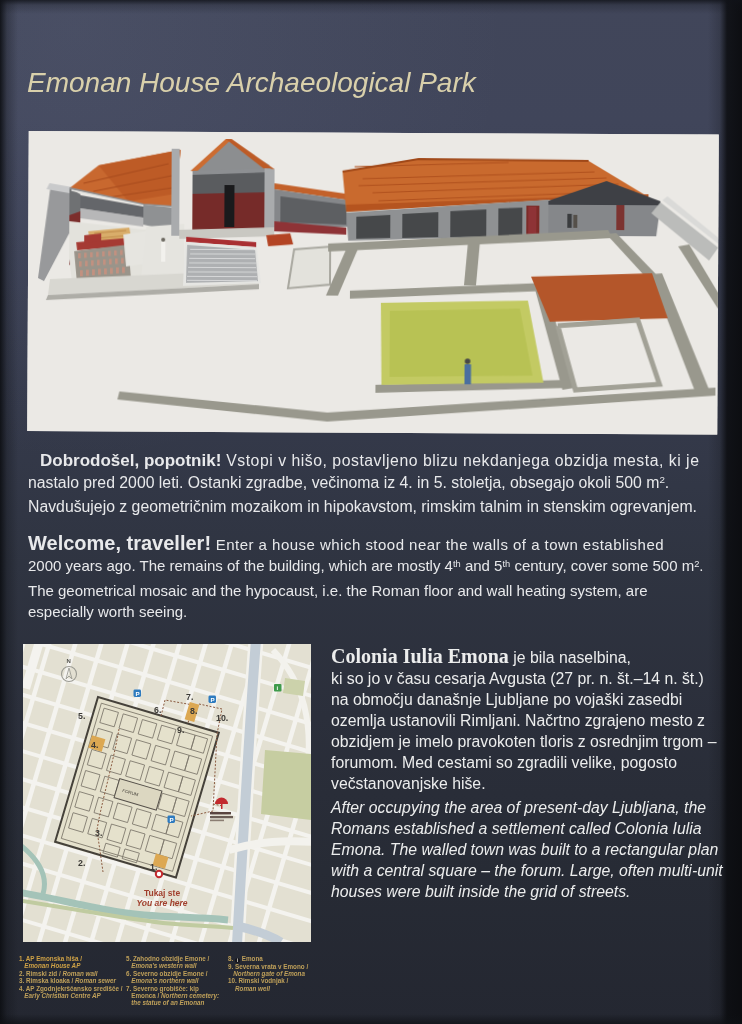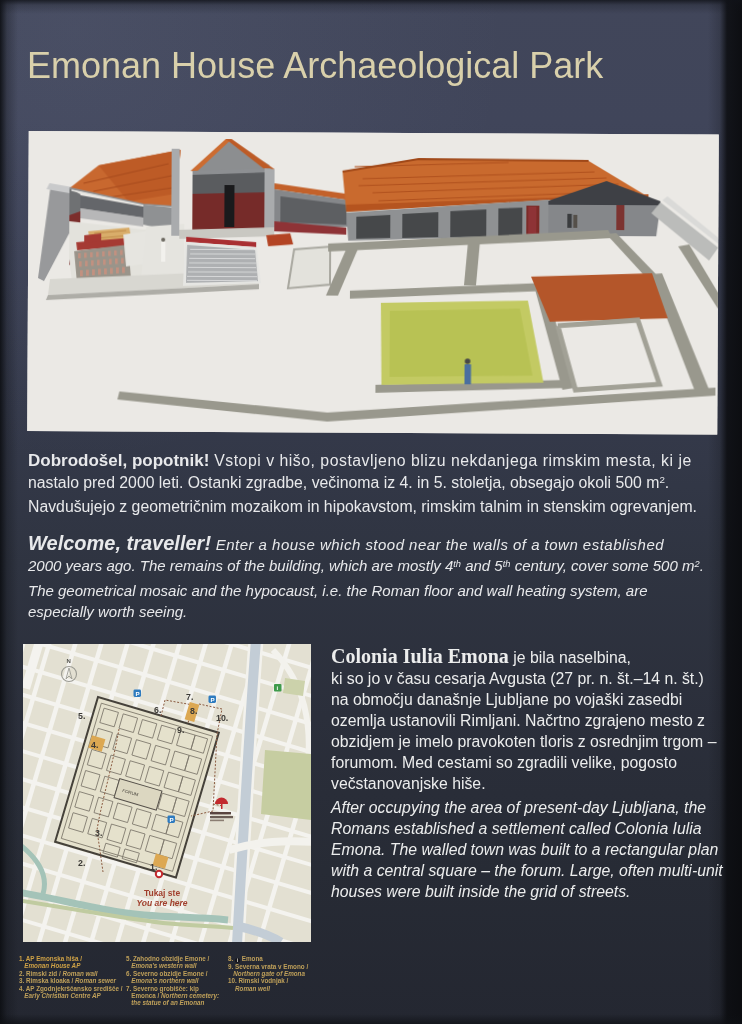--- a/index.html
+++ b/index.html
@@ -9,24 +9,24 @@
     background:
       linear-gradient(180deg, rgba(16,18,24,.8) 0px, rgba(16,18,24,.25) 5px, rgba(16,18,24,0) 14px),
       linear-gradient(0deg, rgba(14,16,20,.7) 0px, rgba(14,16,20,0) 10px),
       linear-gradient(90deg, rgba(12,14,18,.9) 0px, rgba(12,14,18,.3) 7px, rgba(12,14,18,0) 18px),
       linear-gradient(270deg, rgba(10,11,14,.95) 0px, rgba(10,11,14,.85) 15px, rgba(10,11,14,.2) 22px, rgba(10,11,14,0) 34px),
       radial-gradient(circle at 10% 3%, rgba(130,138,168,.13) 0%, rgba(130,138,168,0) 36%),
       linear-gradient(180deg, #41465a 0%, #40455a 12%, #3b4054 25%, #353a4b 40%, #2f3441 55%, #2b2f3b 70%, #272b35 85%, #242731 100%);
   }
   .abs{position:absolute;}
   .t1{left:27px;top:18px;font-size:35.5px;line-height:36px;color:#d9d0ab;}
-  .t2{left:27px;top:48px;font-size:36px;line-height:35px;color:#d9d0ab;}
+  .t2{left:27px;top:65px;font-size:28px;line-height:35px;color:#d9d0ab;font-style:italic;}
   .p1{left:28px;top:450px;width:704px;font-size:15.8px;line-height:22px;color:#e8e9eb;}
-  .p1 b{font-size:17px;}
-  .p2{left:28px;top:533px;width:704px;font-size:15px;line-height:21.3px;color:#e8e9eb;font-style:italic;}
+  .p1 b{font-size:17px;margin-left:12px;}
+  .p2{left:28px;top:533px;width:704px;font-size:15px;line-height:21.3px;color:#e8e9eb;}
   .p2 b{font-size:20px;}
   .colonia{left:331px;top:646px;width:420px;font-size:15.8px;line-height:21px;color:#eceded;}
   .colonia b{font-size:20px;font-family:Liberation Serif, serif;}
   .colonia .en{margin-top:3px;font-style:italic;display:block;}
   sup{font-size:62%;vertical-align:baseline;position:relative;top:-0.5em;}
   .legend{top:955px;font-size:6.3px;line-height:7.4px;color:#bfa05a;font-weight:bold;letter-spacing:0;}
   .legend i{font-weight:bold;}
   .lg1{left:19px;color:#cfa246;}
   .lg1 .rest{color:#bfa05a;}
   .lg2{left:126px;}
@@ -242,21 +242,21 @@
     <polygon points="503,143 624,139 640,184 522,188" fill="#b4562a"></polygon>
 
     <g fill="none" stroke="#a2a196" stroke-width="5">
       <polyline points="530,192 610,186 632,250 548,256 530,192"></polyline>
     </g>
 
     <text x="504" y="268" font-size="6" fill="#8a8a84" font-family="Liberation Sans, sans-serif">—·—</text>
   </svg>
   </div>
 
-  <div class="abs p1"><b>Dobrodošel, popotnik!</b><span style="letter-spacing:.52px"> Vstopi v hišo, postavljeno blizu nekdanjega rimskim mesta, ki je</span><br>nastalo pred 2000 leti. Ostanki zgradbe, večinoma iz 4. in 5. stoletja, obsegajo okoli 500 m<sup>2</sup>.<br>Navdušujejo z geometričnim mozaikom in hipokavstom, rimskim talnim in stenskim ogrevanjem.</div>
+  <div class="abs p1"><b>Dobrodošel, popotnik!</b><span style="letter-spacing:.52px"> Vstopi v hišo, postavljeno blizu nekdanjega obzidja mesta, ki je</span><br>nastalo pred 2000 leti. Ostanki zgradbe, večinoma iz 4. in 5. stoletja, obsegajo okoli 500 m<sup>2</sup>.<br>Navdušujejo z geometričnim mozaikom in hipokavstom, rimskim talnim in stenskim ogrevanjem.</div>
 
   <div class="abs p2"><b>Welcome, traveller!</b><span style="letter-spacing:.48px"> Enter a house which stood near the walls of a town established</span><br>2000 years ago. The remains of the building, which are mostly 4<sup>th</sup> and 5<sup>th</sup> century, cover some 500 m<sup>2</sup>.<br>The geometrical mosaic and the hypocaust, i.e. the Roman floor and wall heating system, are<br>especially worth seeing.</div>
 
   <div class="abs mapbox" id="map">
   <svg width="288" height="298" viewBox="0 0 288 298">
 
     <rect x="0" y="0" width="288" height="298" fill="#e3e0d2"></rect>
 
     <g transform="rotate(16.5 114 140)" stroke="#f4f3ef" fill="none">
       <g stroke-width="4.5">

